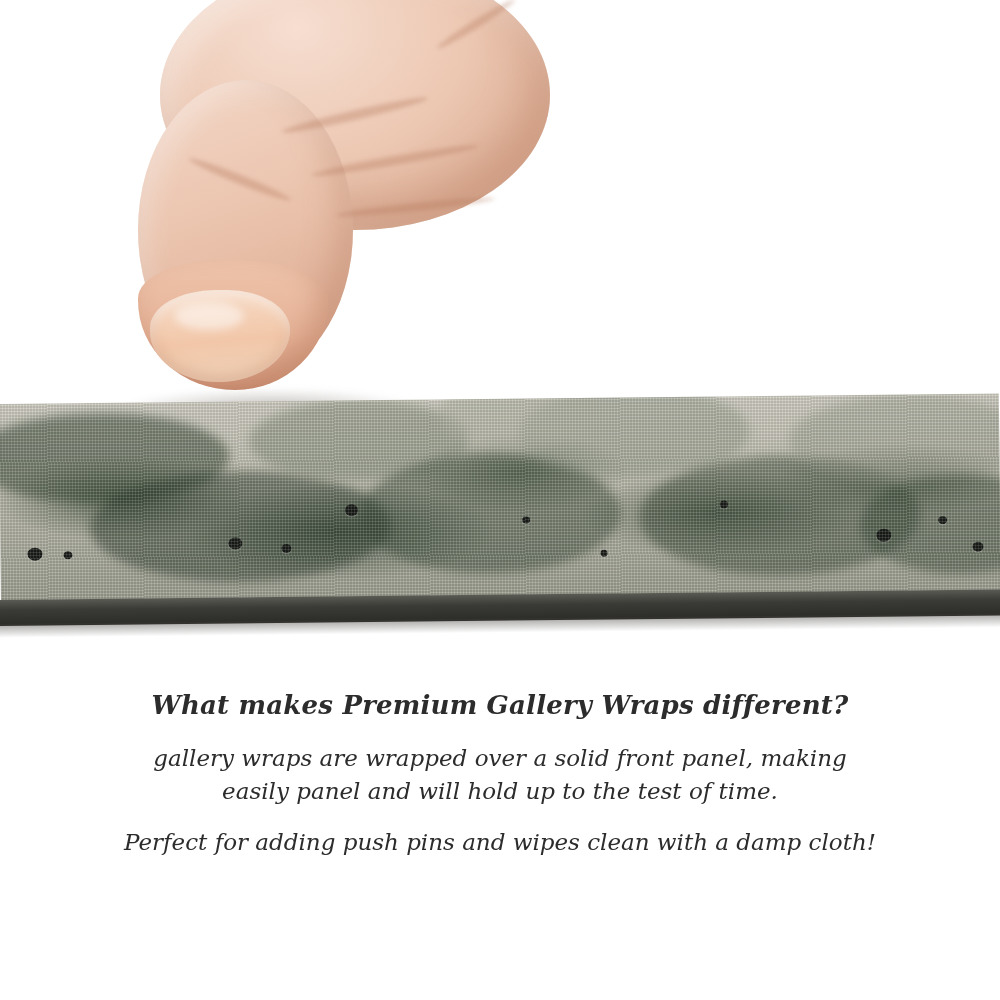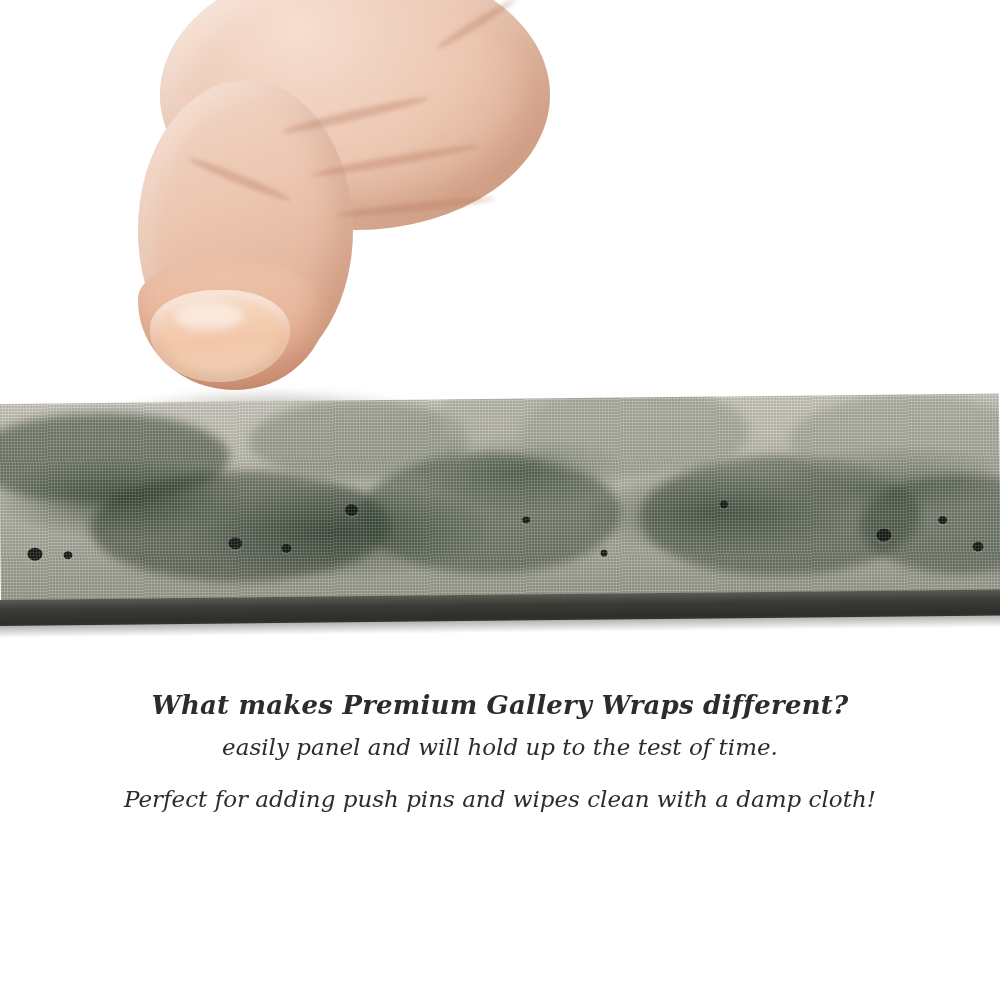--- a/index.html
+++ b/index.html
@@ -192,21 +192,21 @@
     width: 1000px;
     text-align: center;
     font-family: "DejaVu Serif", serif;
     font-style: italic;
     color: #2c2c2c;
   }
   .caption-heading {
     font-size: 26px;
     font-weight: 700;
     letter-spacing: 0.2px;
-    margin-bottom: 11px;
+    margin-bottom: 22px;
   }
   .caption-line {
     font-size: 23px;
     font-weight: 400;
     line-height: 1.42;
   }
   .caption-line.last {
     margin-top: 19px;
   }
 </style>
@@ -257,17 +257,18 @@
 
       <div class="weave"></div>
     </div>
 
     <div class="wrap-edge"></div>
     <div class="wrap-edge-shadow"></div>
   </div>
 
   <div class="caption">
     <div class="caption-heading">What makes Premium Gallery Wraps different?</div>
+    <div class="caption-line">gallery wraps are wrapped over a solid front panel, making</div>
     <div class="caption-line">easily panel and will hold up to the test of time.</div>
     <div class="caption-line last">Perfect for adding push pins and wipes clean with a damp cloth!</div>
   </div>
 
 </div>
 
 </body></html>

